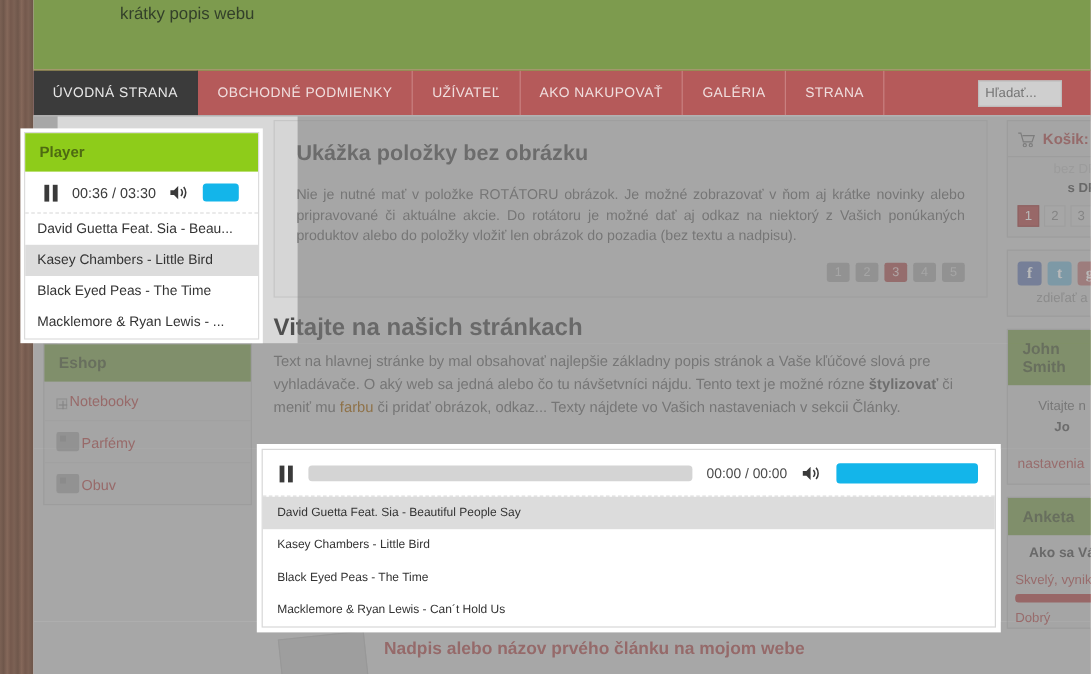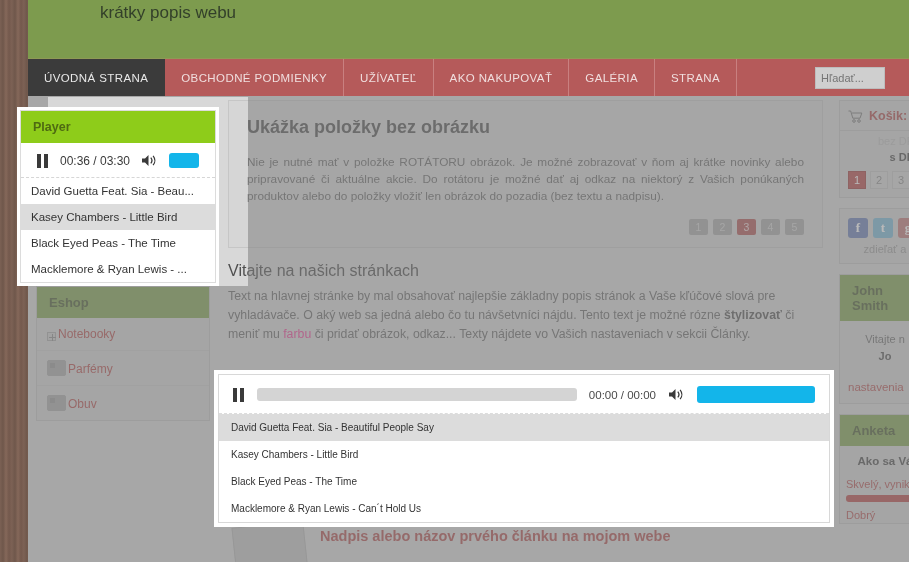--- a/index.html
+++ b/index.html
@@ -31,21 +31,21 @@
 
   
   .header {
     position: absolute; left: 0; top: 0;
     width: 881px; height: 58px;
     background: #7d9b4e;
   }
   .header .slogan {
     position: absolute;
     left: 72px; top: 3px;
-    font-size: 17px;
+    font-size: 14px;
     color: #33402a;
   }
 
   
   .navbar {
     position: absolute; left: 0; top: 58px;
     width: 881px; height: 38px;
     background: #b55a5a;
     border-top: 1px solid #8e9a55;
     display: flex;
@@ -251,31 +251,31 @@
     background: #a9a9a9;
     color: #d4d4d4;
     font-size: 10.5px;
     display: flex; align-items: center; justify-content: center;
     cursor: pointer;
     border-radius: 2px;
   }
   .dot.on { background: #b05757; color: #e9d2d2; }
 
   .welcome-h {
-    font-size: 16px; font-weight: normal;
+    font-size: 20px; font-weight: bold;
     color: #4f4f4f;
     margin: 2px 0 7px 0;
   }
   .welcome-p {
     font-size: 12.3px; color: #6a6a6a;
     line-height: 19px;
     margin: 0 0 14px 0;
   }
   .welcome-p b { color: #5a5a5a; text-align: right; }
-  .welcome-p a { color: #ec4899; text-decoration: none; }
+  .welcome-p a { color: #a16207; text-decoration: none; }
 
   
   .main-player {
     position: absolute;
     left: 216px; top: 370px;
     width: 614px;
     background: #ffffff;
     border: 1px solid #d8d8d8;
     box-shadow: 0 0 0 4px #ffffff;
     z-index: 60;

